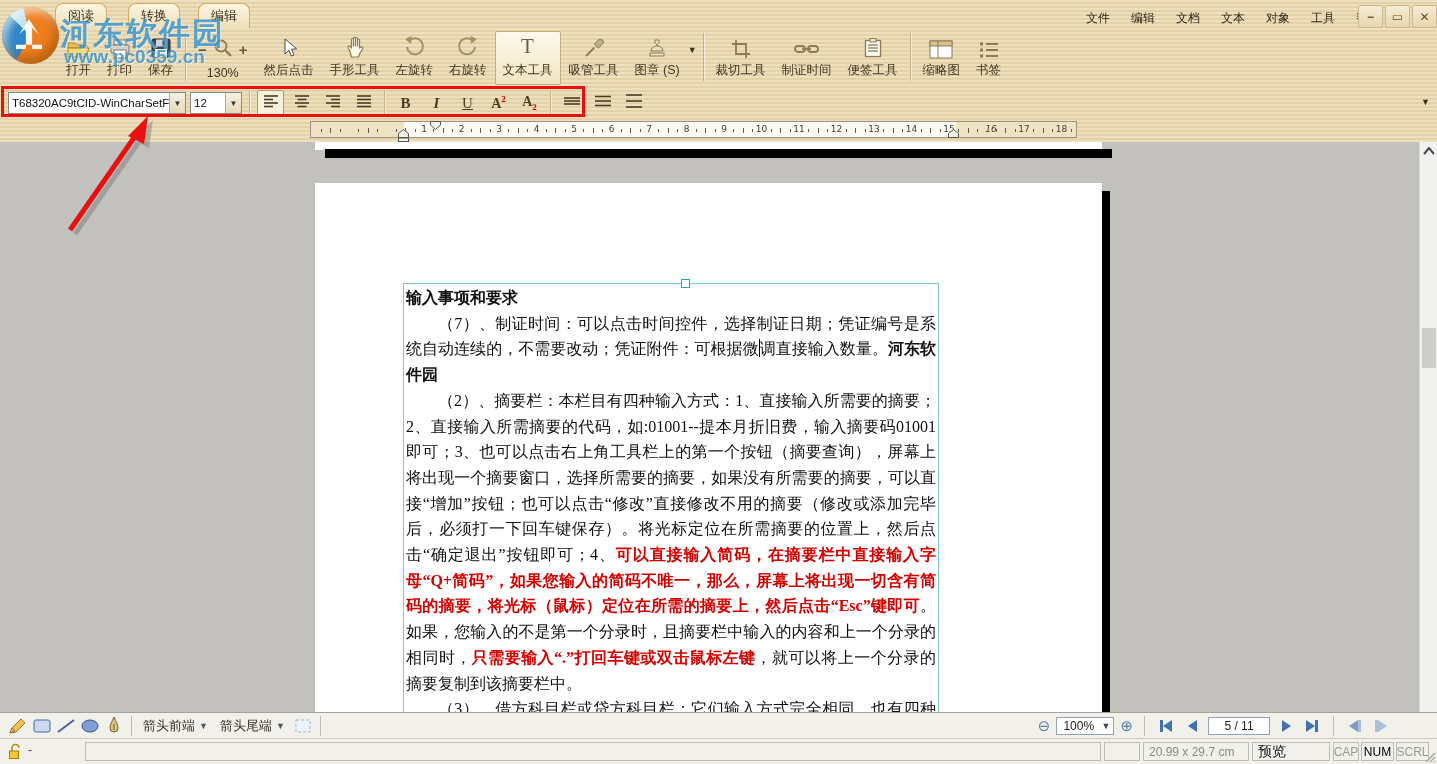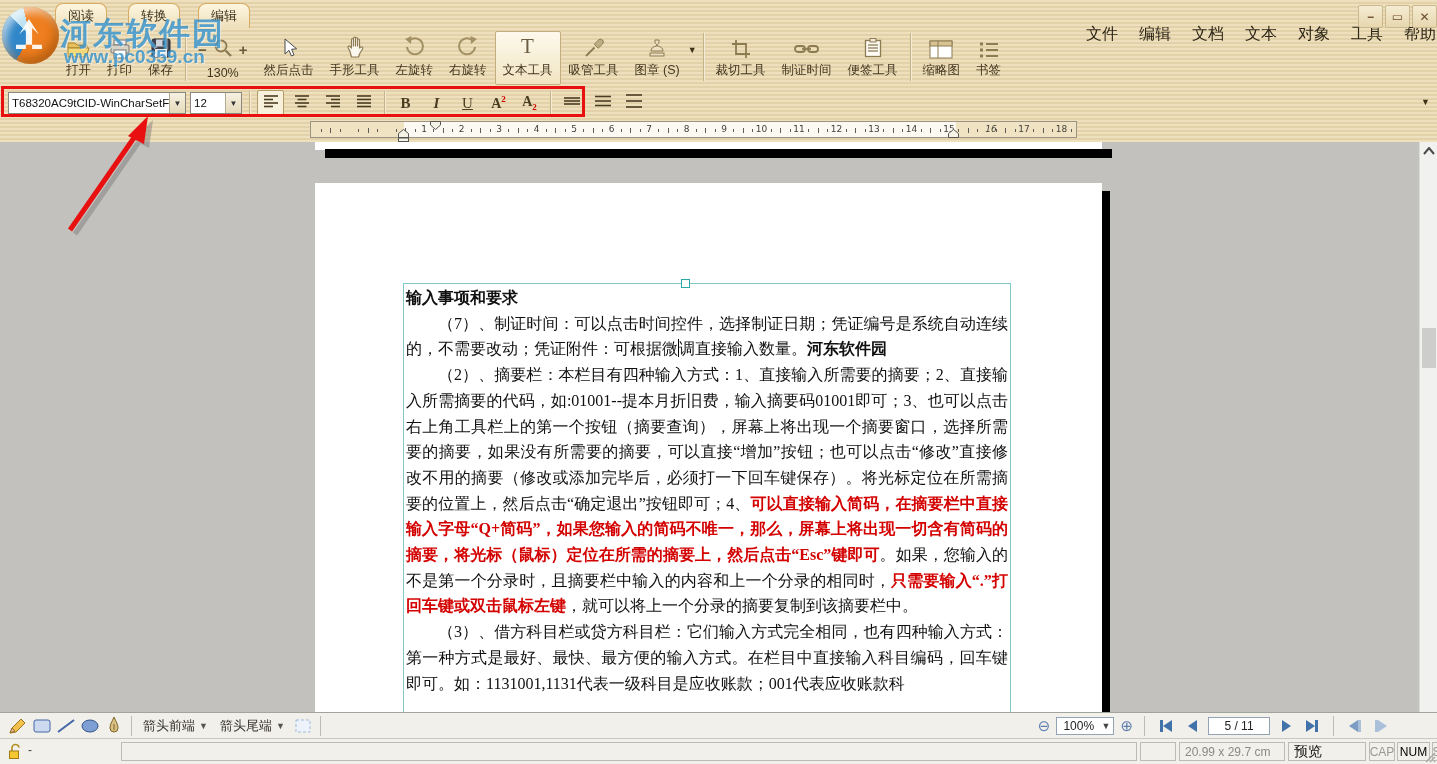--- a/index.html
+++ b/index.html
@@ -6,21 +6,21 @@
   #app{position:relative;width:1437px;height:764px;overflow:hidden;
        font-family:"Liberation Sans","DejaVu Sans",sans-serif;
        background:repeating-linear-gradient(to bottom,#eee0bd 0 2px,#e3d2a9 2px 4px);
        user-select:none;}
 
   
   .tab{position:absolute;top:3px;height:24px;border:1px solid #d9ab62;border-bottom:none;
        border-radius:8px 8px 0 0;background:linear-gradient(#fdf6e0,#eedfba);
        display:flex;align-items:center;justify-content:center;
        font-size:13px;color:#3a2f1a;padding:0 12px;}
-  .menu{position:absolute;top:24px;left:1086px;display:flex;gap:21px;font-size:16px;color:#2c2416;}
+  .menu{position:absolute;top:10px;left:1086px;display:flex;gap:21px;font-size:12px;color:#2c2416;}
   .menu span{cursor:default;}
   .winbtns{position:absolute;top:5px;left:1358px;display:flex;gap:2px;}
   .winbtn{width:23px;height:21px;border:1px solid #cbb88e;border-radius:2px;
           background:linear-gradient(#f5ecd2,#e7d7af);color:#6a4a26;font-weight:bold;
           font-size:12px;display:flex;align-items:center;justify-content:center;}
 
   
   .logo{position:absolute;left:2px;top:7px;width:57px;height:57px;border-radius:50%;
         background:conic-gradient(from 210deg,#2f86c8 0 105deg,#bfe2f2 105deg 135deg,#ee7e1e 135deg 360deg);
         box-shadow:inset -4px -6px 10px rgba(120,60,0,.45), inset 4px 5px 8px rgba(255,255,255,.65);
@@ -88,21 +88,21 @@
   .tick.q{top:7px;height:3px;}
   .marker{position:absolute;z-index:5;}
 
   
   .viewport{position:absolute;left:0;top:142px;width:1437px;height:570px;background:#c2c1bd;
             overflow:hidden;}
   .prevpage{position:absolute;left:315px;top:0;width:787px;height:8px;background:#fff;}
   .prevshadow{position:absolute;left:325px;top:7px;width:787px;height:9px;background:#000;}
   .page{position:absolute;left:315px;top:41px;width:787px;height:529px;background:#fff;}
   .pageshadow{position:absolute;left:1102px;top:49px;width:8px;height:521px;background:#000;}
-  .tframe{position:absolute;left:403px;top:141px;width:608px;height:430px;
+  .tframe{position:absolute;left:403px;top:141px;width:536px;height:430px;
           border:1px solid #7fcac8;box-sizing:border-box;overflow:hidden;
           font-family:"Liberation Serif","DejaVu Serif",serif;font-size:16px;
           line-height:25.7px;color:#101010;padding:1px 2px;}
   .thandle{position:absolute;left:681px;top:137px;width:7px;height:7px;background:#fff;
            border:1px solid #2aa9a9;}
   .doc-title{margin:0;font-weight:bold;}
   .doc-para{margin:0;text-indent:2em;text-align:justify;}
   .run-b{font-weight:bold;}
   .run-rb{color:#d40000;font-weight:bold;}
   .text-caret{display:inline-block;width:1px;height:18px;background:#000;vertical-align:-3px;}
@@ -134,21 +134,21 @@
   .tri.right{border-width:6px 0 6px 9px;border-color:transparent transparent transparent #4272aa;}
   .bar{width:3px;height:12px;background:#4272aa;}
   .gray .tri.left{border-right-color:#7d9cc4;}
   .gray .tri.right{border-left-color:#aabfd9;}
   .gray .bar{background:#aabfd9;}
 
   
   .statusbar{position:absolute;left:0;top:738px;width:1437px;height:26px;background:#f1f0ea;
              border-top:1px solid #c9c8c1;box-sizing:border-box;font-size:12px;color:#555;}
   .sb-field{position:absolute;top:3px;height:19px;border:1px solid #bcbbb4;box-sizing:border-box;
-            display:flex;align-items:center;margin-left:36px;}
+            display:flex;align-items:center;}
   .sb-dash{position:absolute;left:28px;top:4px;color:#444;}
   .grip{position:absolute;right:1px;bottom:1px;}
 </style>
 </head>
 <body>
 
 <div id="app">
 
   <div class="tab" style="left:55px;">
       <span>阅读</span>

